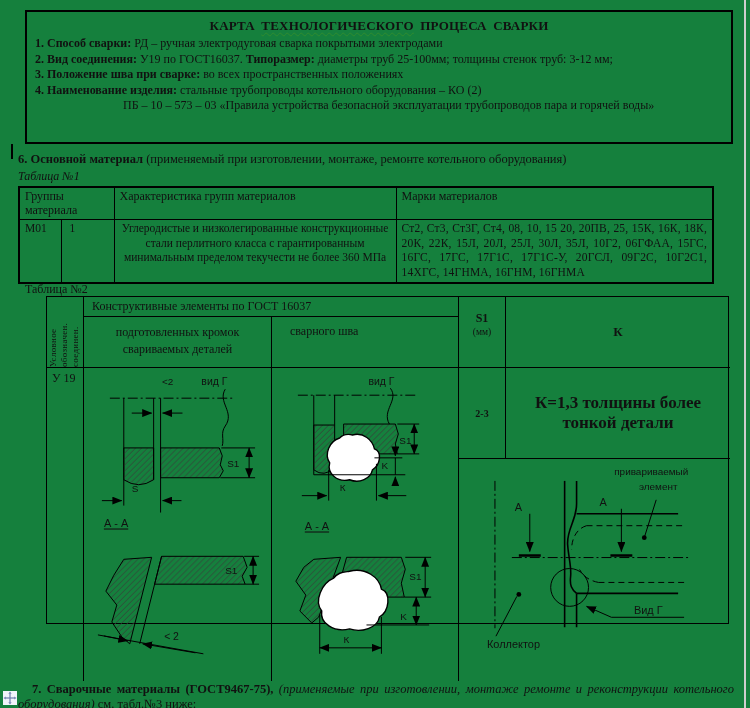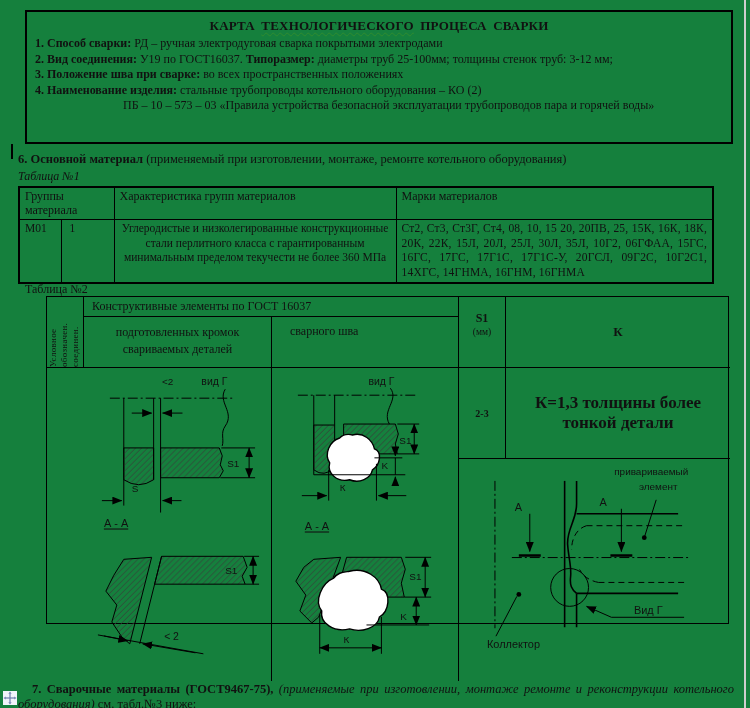--- a/index.html
+++ b/index.html
@@ -155,20 +155,21 @@
     </div>
     <div class="cell c-constr br bb">Конструктивные элементы по ГОСТ 16037</div>
     <div class="cell c-sub2 br bb">сварного шва</div>
     <div class="cell c-sub1 br bb">подготовленных кромок свариваемых деталей</div>
     <div class="cell c-s1h br bb">
       <div class="s1b">S1</div>
       <div class="s1u">(мм)</div>
     </div>
     <div class="cell c-kh bb">К</div>
 
+    <div class="cell c-des br">У 19</div>
 
     <div class="cell c-draw1 br">
       <svg width="187" height="312" viewBox="0 0 188 313">
         <text x="84" y="17" font-size="10" text-anchor="middle">&lt;2</text>
         <text x="118" y="17" font-size="10.5">вид Г</text>
         <path class="thin" d="M142,21 C134,34 152,44 142,58 C137,65 141,71 139,78"></path>
         <path class="thin" stroke-dasharray="10,3,2,3" d="M26,30 H150"></path>
         <path class="thin" d="M40,30 V138 M70,30 V112 M77,30 V145"></path>
         <line class="dline" x1="48" y1="45" x2="68" y2="45" marker-end="url(#ae)"></line>
         <line class="dline" x1="99" y1="45" x2="79" y2="45" marker-end="url(#ae)"></line>

